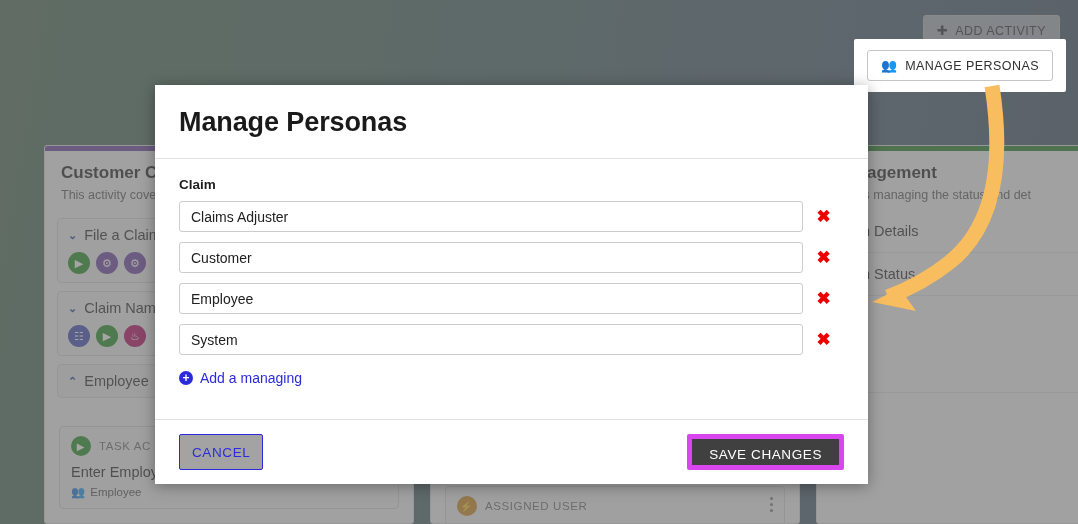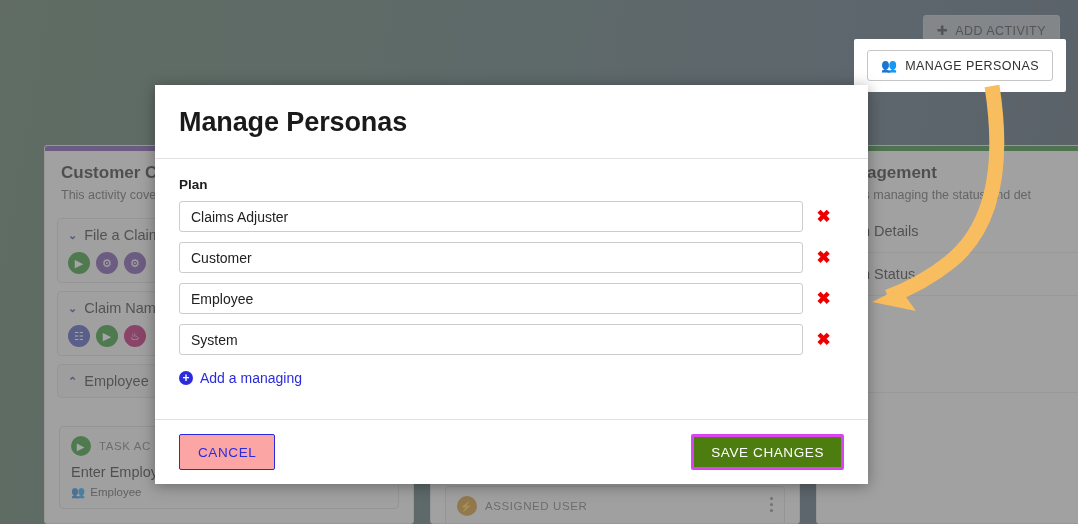--- a/index.html
+++ b/index.html
@@ -170,28 +170,28 @@
     display: flex; align-items: center; justify-content: center;
     font-size: 12px; font-weight: bold; line-height: 1;
   }
 
   .modal-foot {
     border-top: 1px solid #e2e2e2;
     padding: 14px 24px;
     display: flex; align-items: center; justify-content: space-between;
   }
   .btn-cancel {
-    height: 36px; padding: 0 18px;
-    background: #fca5a5; border: 1px solid #2b2bdd; border-radius: 2px;
+    height: 36px; padding: 0 12px;
+    background: #a3a3a3; border: 1px solid #2b2bdd; border-radius: 2px;
     color: #2b2bdd; font-size: 13.5px; letter-spacing: .6px;
     font-family: "Liberation Sans", sans-serif; cursor: pointer;
   }
   .btn-save {
     height: 36px; padding: 8px 17px;
-    background: #4d7c0f; border: 3px solid #d946ef; border-radius: 2px;
+    background: #404040; border: 5px solid #d946ef; border-radius: 2px;
     color: #fff; font-size: 13.5px; letter-spacing: .6px;
     font-family: "Liberation Sans", sans-serif; cursor: pointer;
   }
 </style>
 </head>
 <body>
 
 <div id="root">
 
   <div id="bg-page">
@@ -308,21 +308,21 @@
     <path d="M 872,302 L 912,282 L 906,297 L 916,311 Z" fill="#f8bd5e"></path>
   </svg>
 
   <div id="modal">
 
     <div class="modal-head">
       <div class="modal-title">Manage Personas</div>
     </div>
 
     <div class="modal-body">
-      <div class="field-label">Plan</div>
+      <div class="field-label">Claim</div>
 
       <div class="persona-row">
         <input class="persona-input" type="text" value="Claims Adjuster" style="">
         <button class="del-btn">✖</button>
       </div>
 
       <div class="persona-row">
         <input class="persona-input" type="text" value="Customer" style="">
         <button class="del-btn">✖</button>
       </div>

